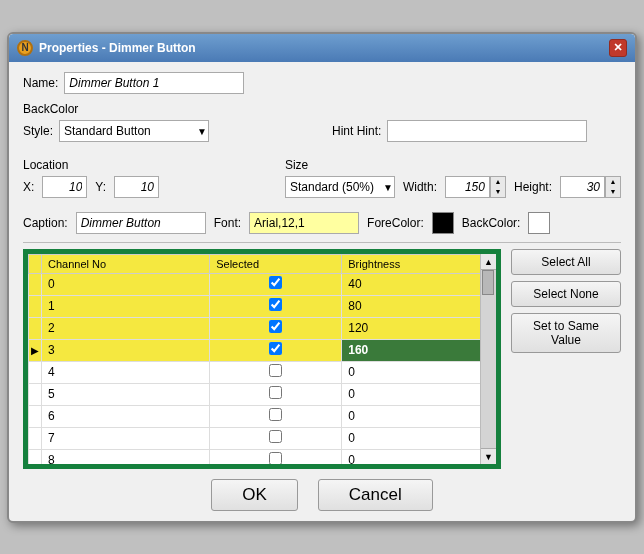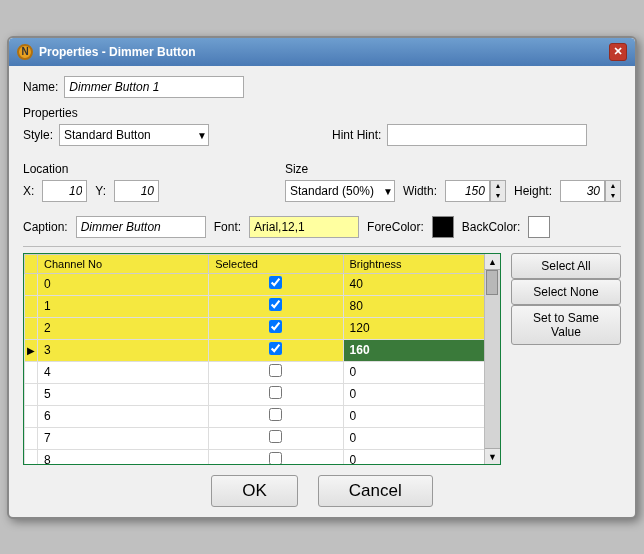--- a/index.html
+++ b/index.html
@@ -205,21 +205,21 @@
       border-top: 1px solid #bbb;
       margin: 6px 0;
     }
     .main-area {
       display: flex;
       gap: 10px;
       margin-bottom: 10px;
     }
     .table-container {
       flex: 1;
-      border: 1px solid #15803d;
+      border: 5px solid #15803d;
       overflow: hidden;
       position: relative;
     }
     .channel-table {
       width: 100%;
       border-collapse: collapse;
       font-size: 12px;
     }
     .channel-table th {
       background: #f5e840;
@@ -234,20 +234,21 @@
       padding: 2px 6px;
       height: 22px;
       vertical-align: middle;
     }
     input[type="checkbox"] {
       cursor: pointer;
     }
     .side-buttons {
       display: flex;
       flex-direction: column;
+      gap: 6px;
       width: 110px;
     }
     .side-btn {
       background: linear-gradient(to bottom, #f5f5f5, #e0e0e0);
       border: 1px solid #999;
       padding: 5px 8px;
       font-size: 12px;
       cursor: pointer;
       text-align: center;
       border-radius: 3px;
@@ -296,21 +297,21 @@
     <div class="close-btn">✕</div>
   </div>
 
   <div class="dialog-body">
 
     <div class="field-row">
       <label>Name:</label>
       <input class="text-input name-input" type="text" value="Dimmer Button 1" style="">
     </div>
 
-    <div class="section-label">Properties</div>
+    <div class="section-label">BackColor</div>
 
     <div class="two-col">
       <div class="left-col">
         <div class="field-row">
           <label>Style:</label>
           <div class="select-wrapper">
             <select class="select-input">
               <option>Standard Button</option>
               <option>Toggle Button</option>
               <option>Custom</option>

